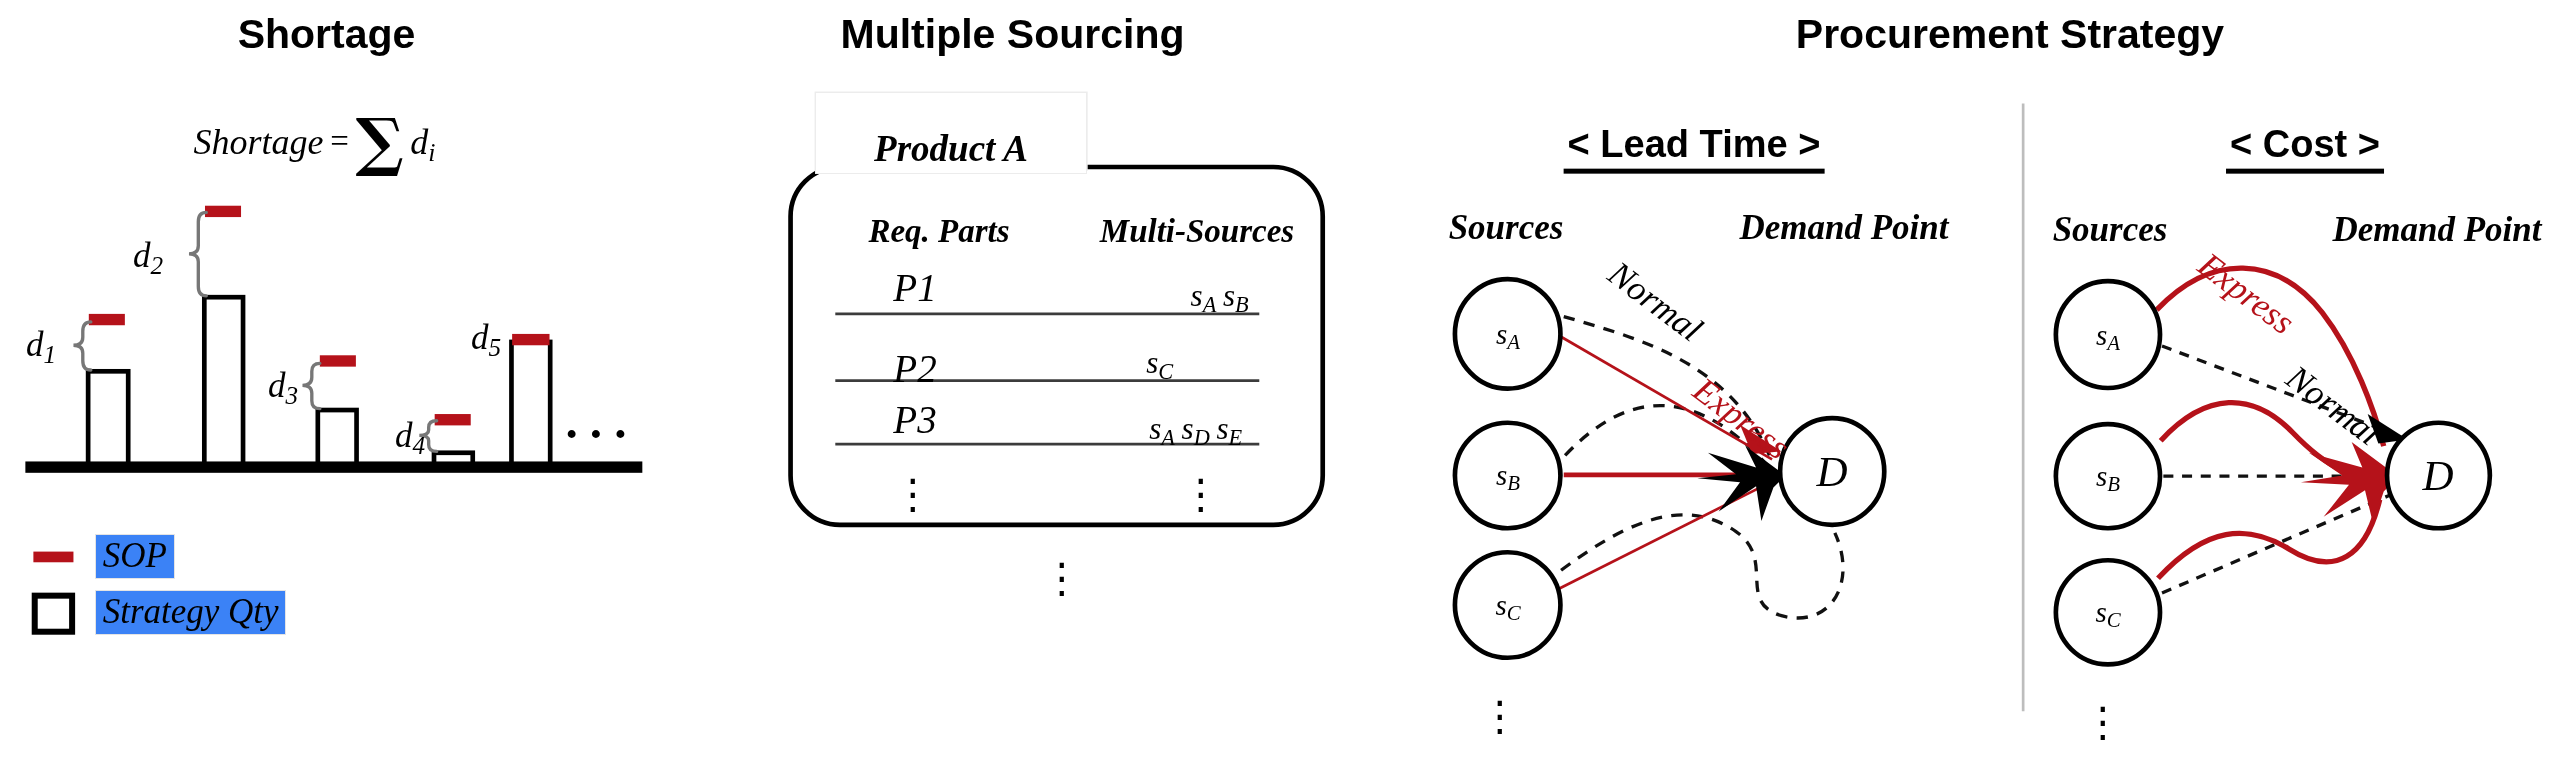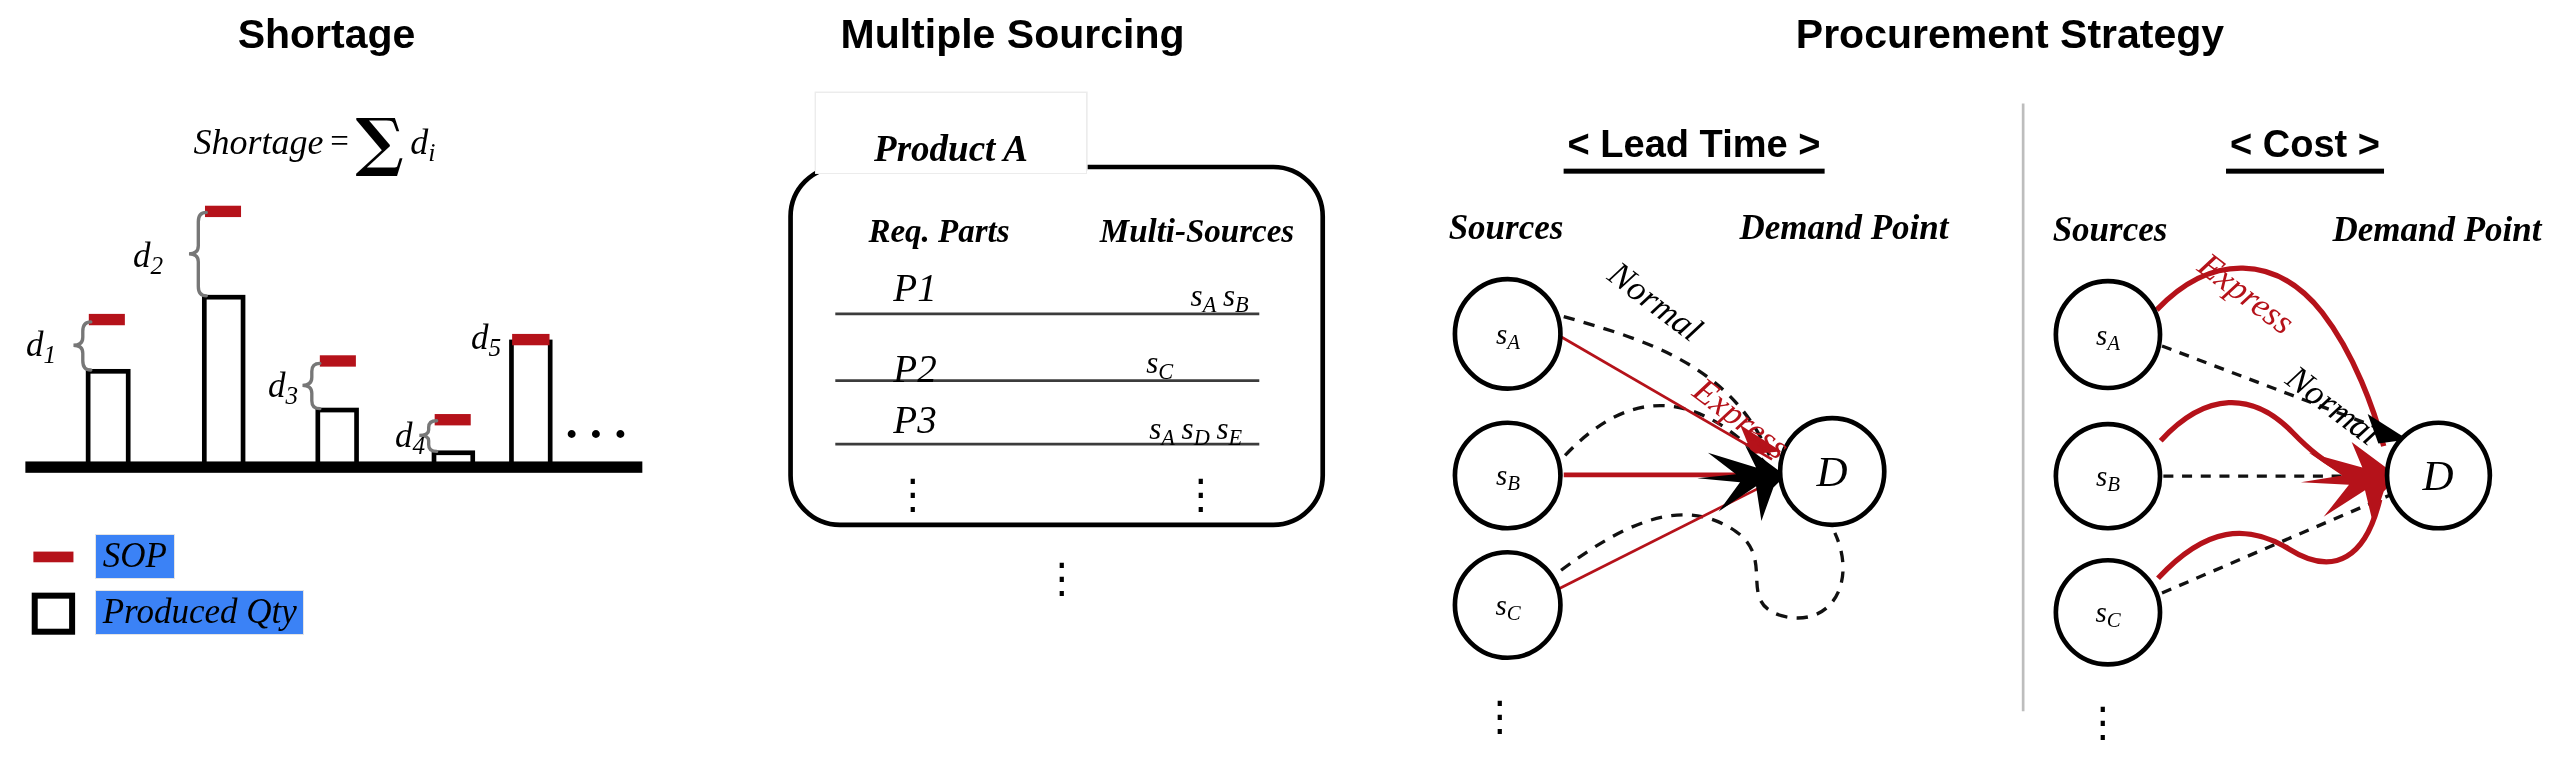--- a/index.html
+++ b/index.html
@@ -136,21 +136,21 @@
 
 <span class="t d-label ctr" style="left:41px;top:345px;"><span>d</span><sub>1</sub></span>
 <span class="t d-label ctr" style="left:148px;top:256px;"><span>d</span><sub>2</sub></span>
 <span class="t d-label ctr" style="left:270px;top:386px;margin-left:13px;"><span>d</span><sub>3</sub></span>
 <span class="t d-label ctr" style="left:410px;top:436px;"><span>d</span><sub>4</sub></span>
 <span class="t d-label ctr" style="left:486px;top:338px;"><span>d</span><sub>5</sub></span>
 
 <span class="t hdots ctr" style="left:600px;top:433px;">···</span>
 
 <span class="t legend-lbl" style="left:95px;top:534px;">SOP</span>
-<span class="t legend-lbl" style="left:95px;top:590px;">Produced Qty</span>
+<span class="t legend-lbl" style="left:95px;top:590px;">Strategy Qty</span>
 
 <div class="t panel-title" style="left:812px;top:10.7px;width:401px;">Multiple Sourcing</div>
 
 <div class="t tab-box" style="left:815px;top:92px;width:272px;height:82px;">
   <span class="tab-lbl">Product A</span>
 </div>
 
 <span class="t col-hdr ctr" style="left:923px;top:231px;font-size:33px;margin-left:16px;">Req. Parts</span>
 <span class="t col-hdr ctr" style="left:1197px;top:231px;font-size:33px;">Multi-Sources</span>
 

